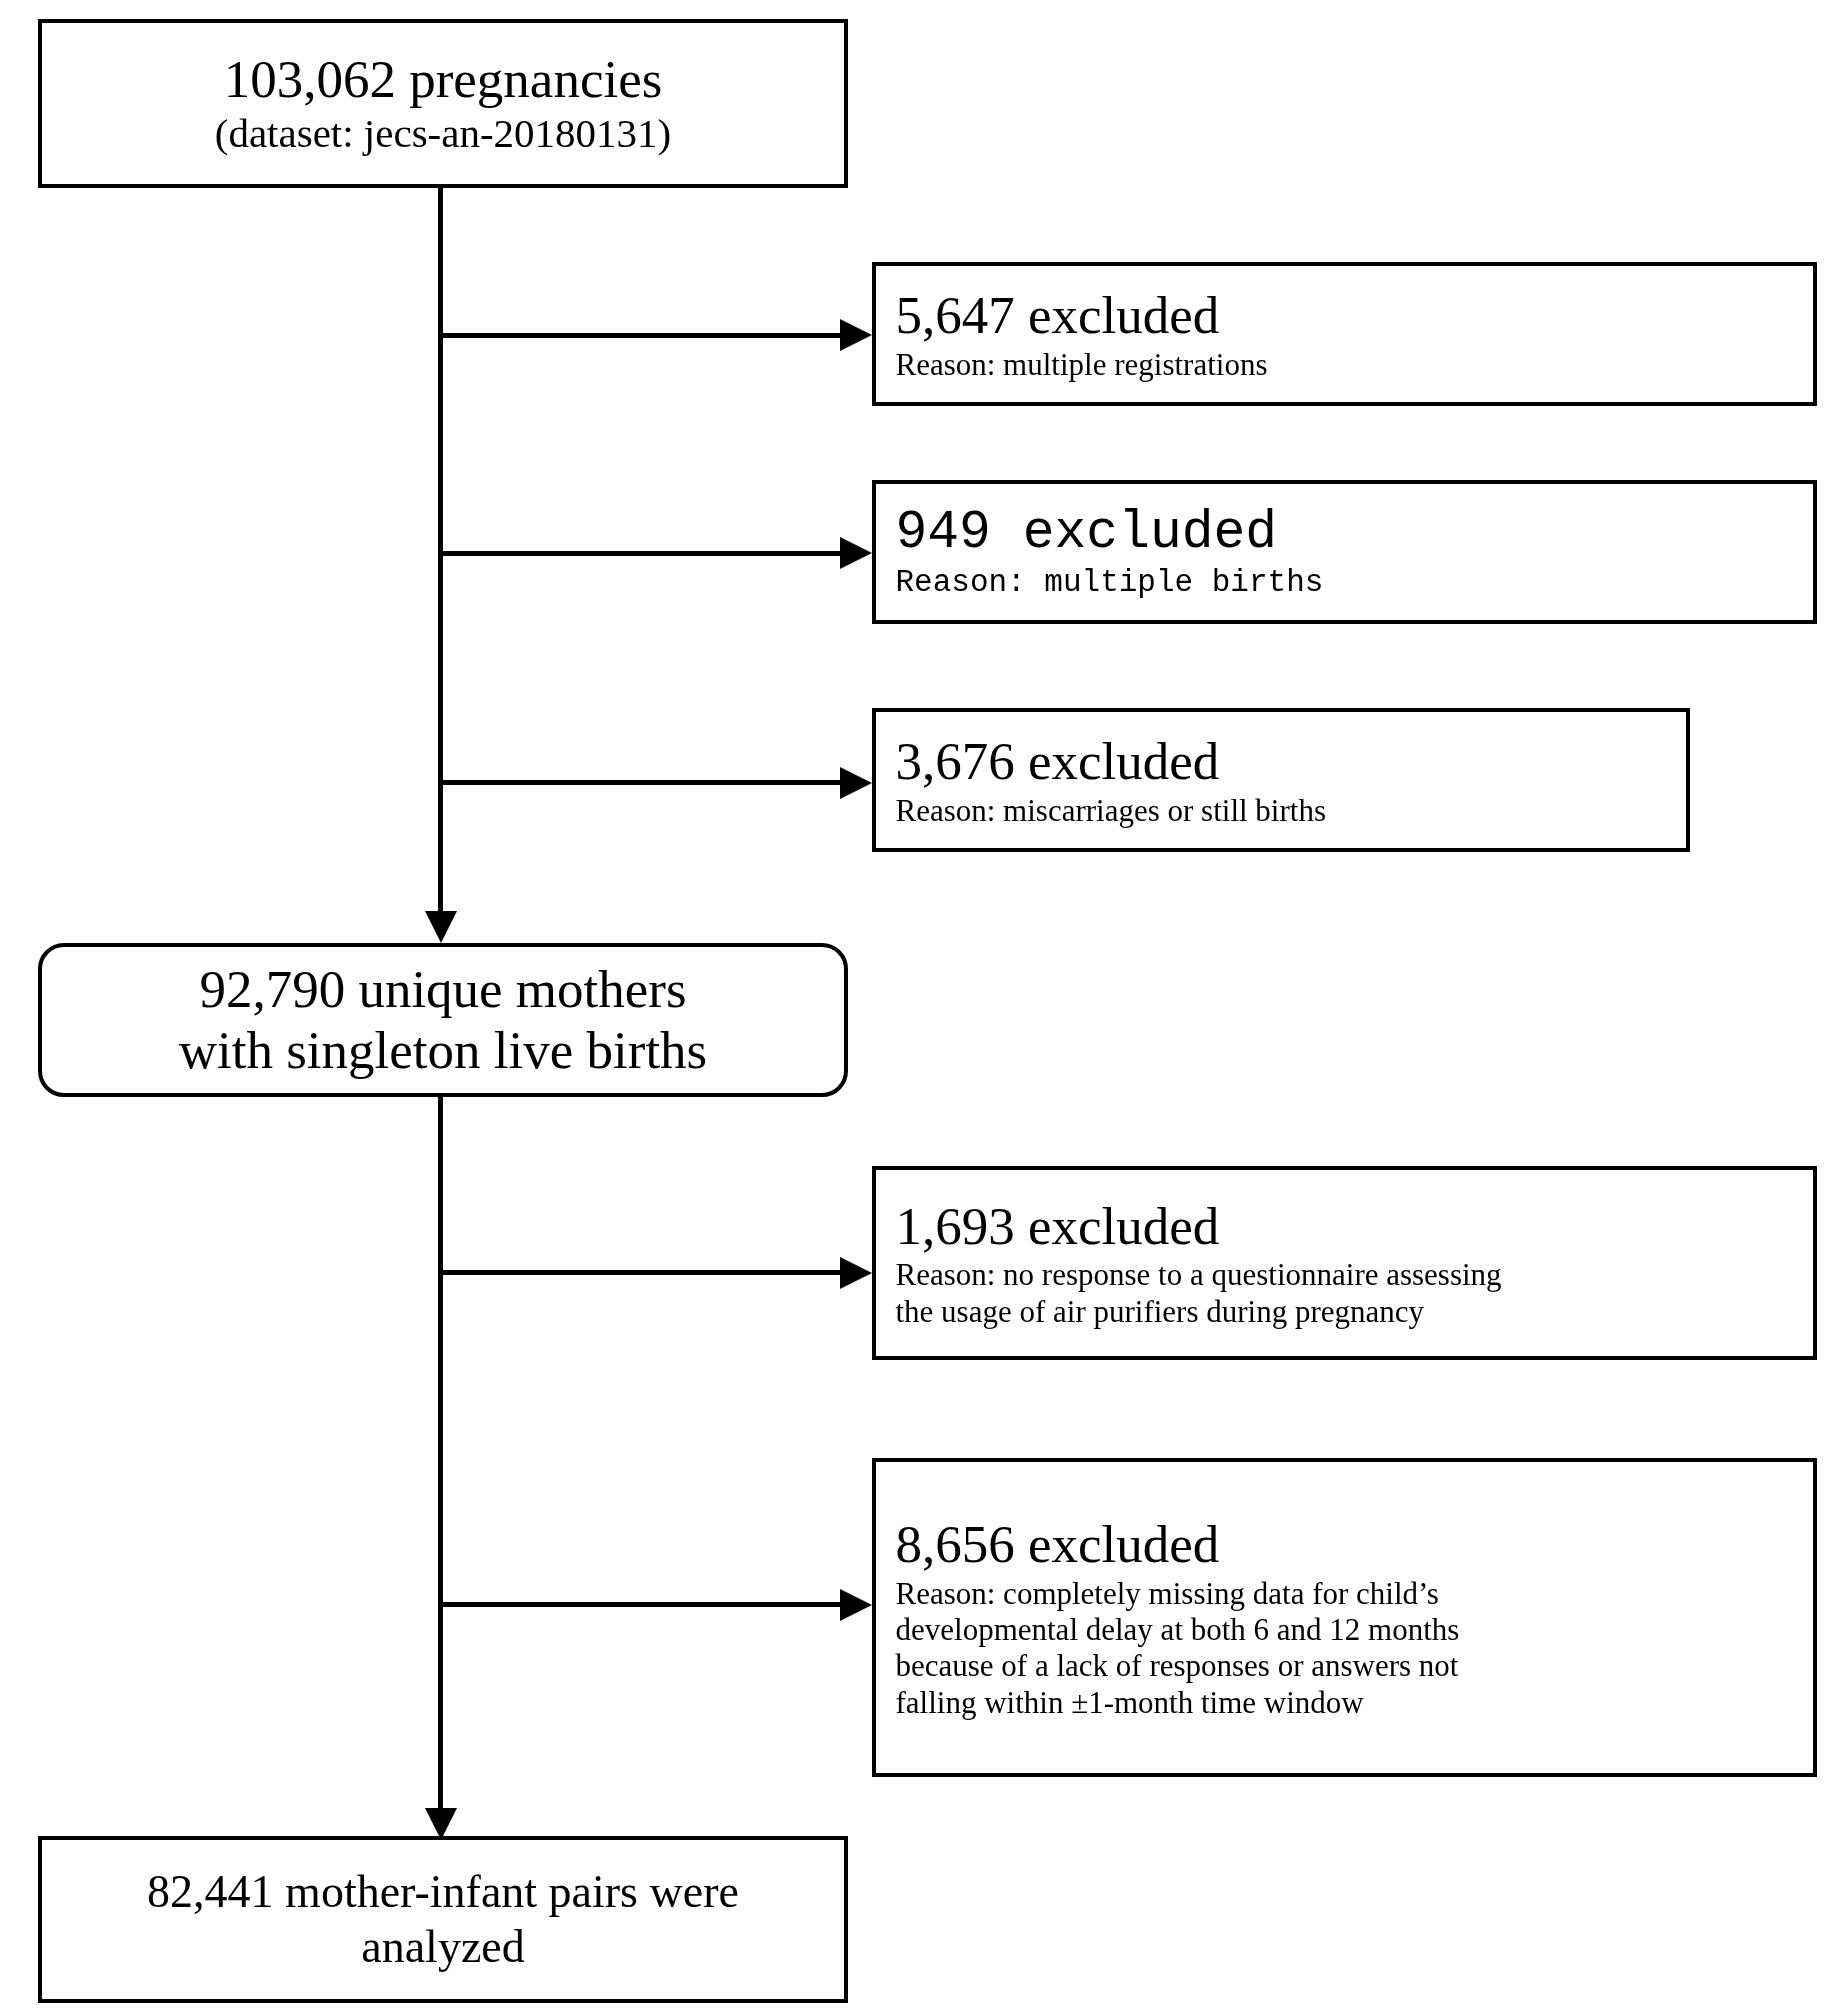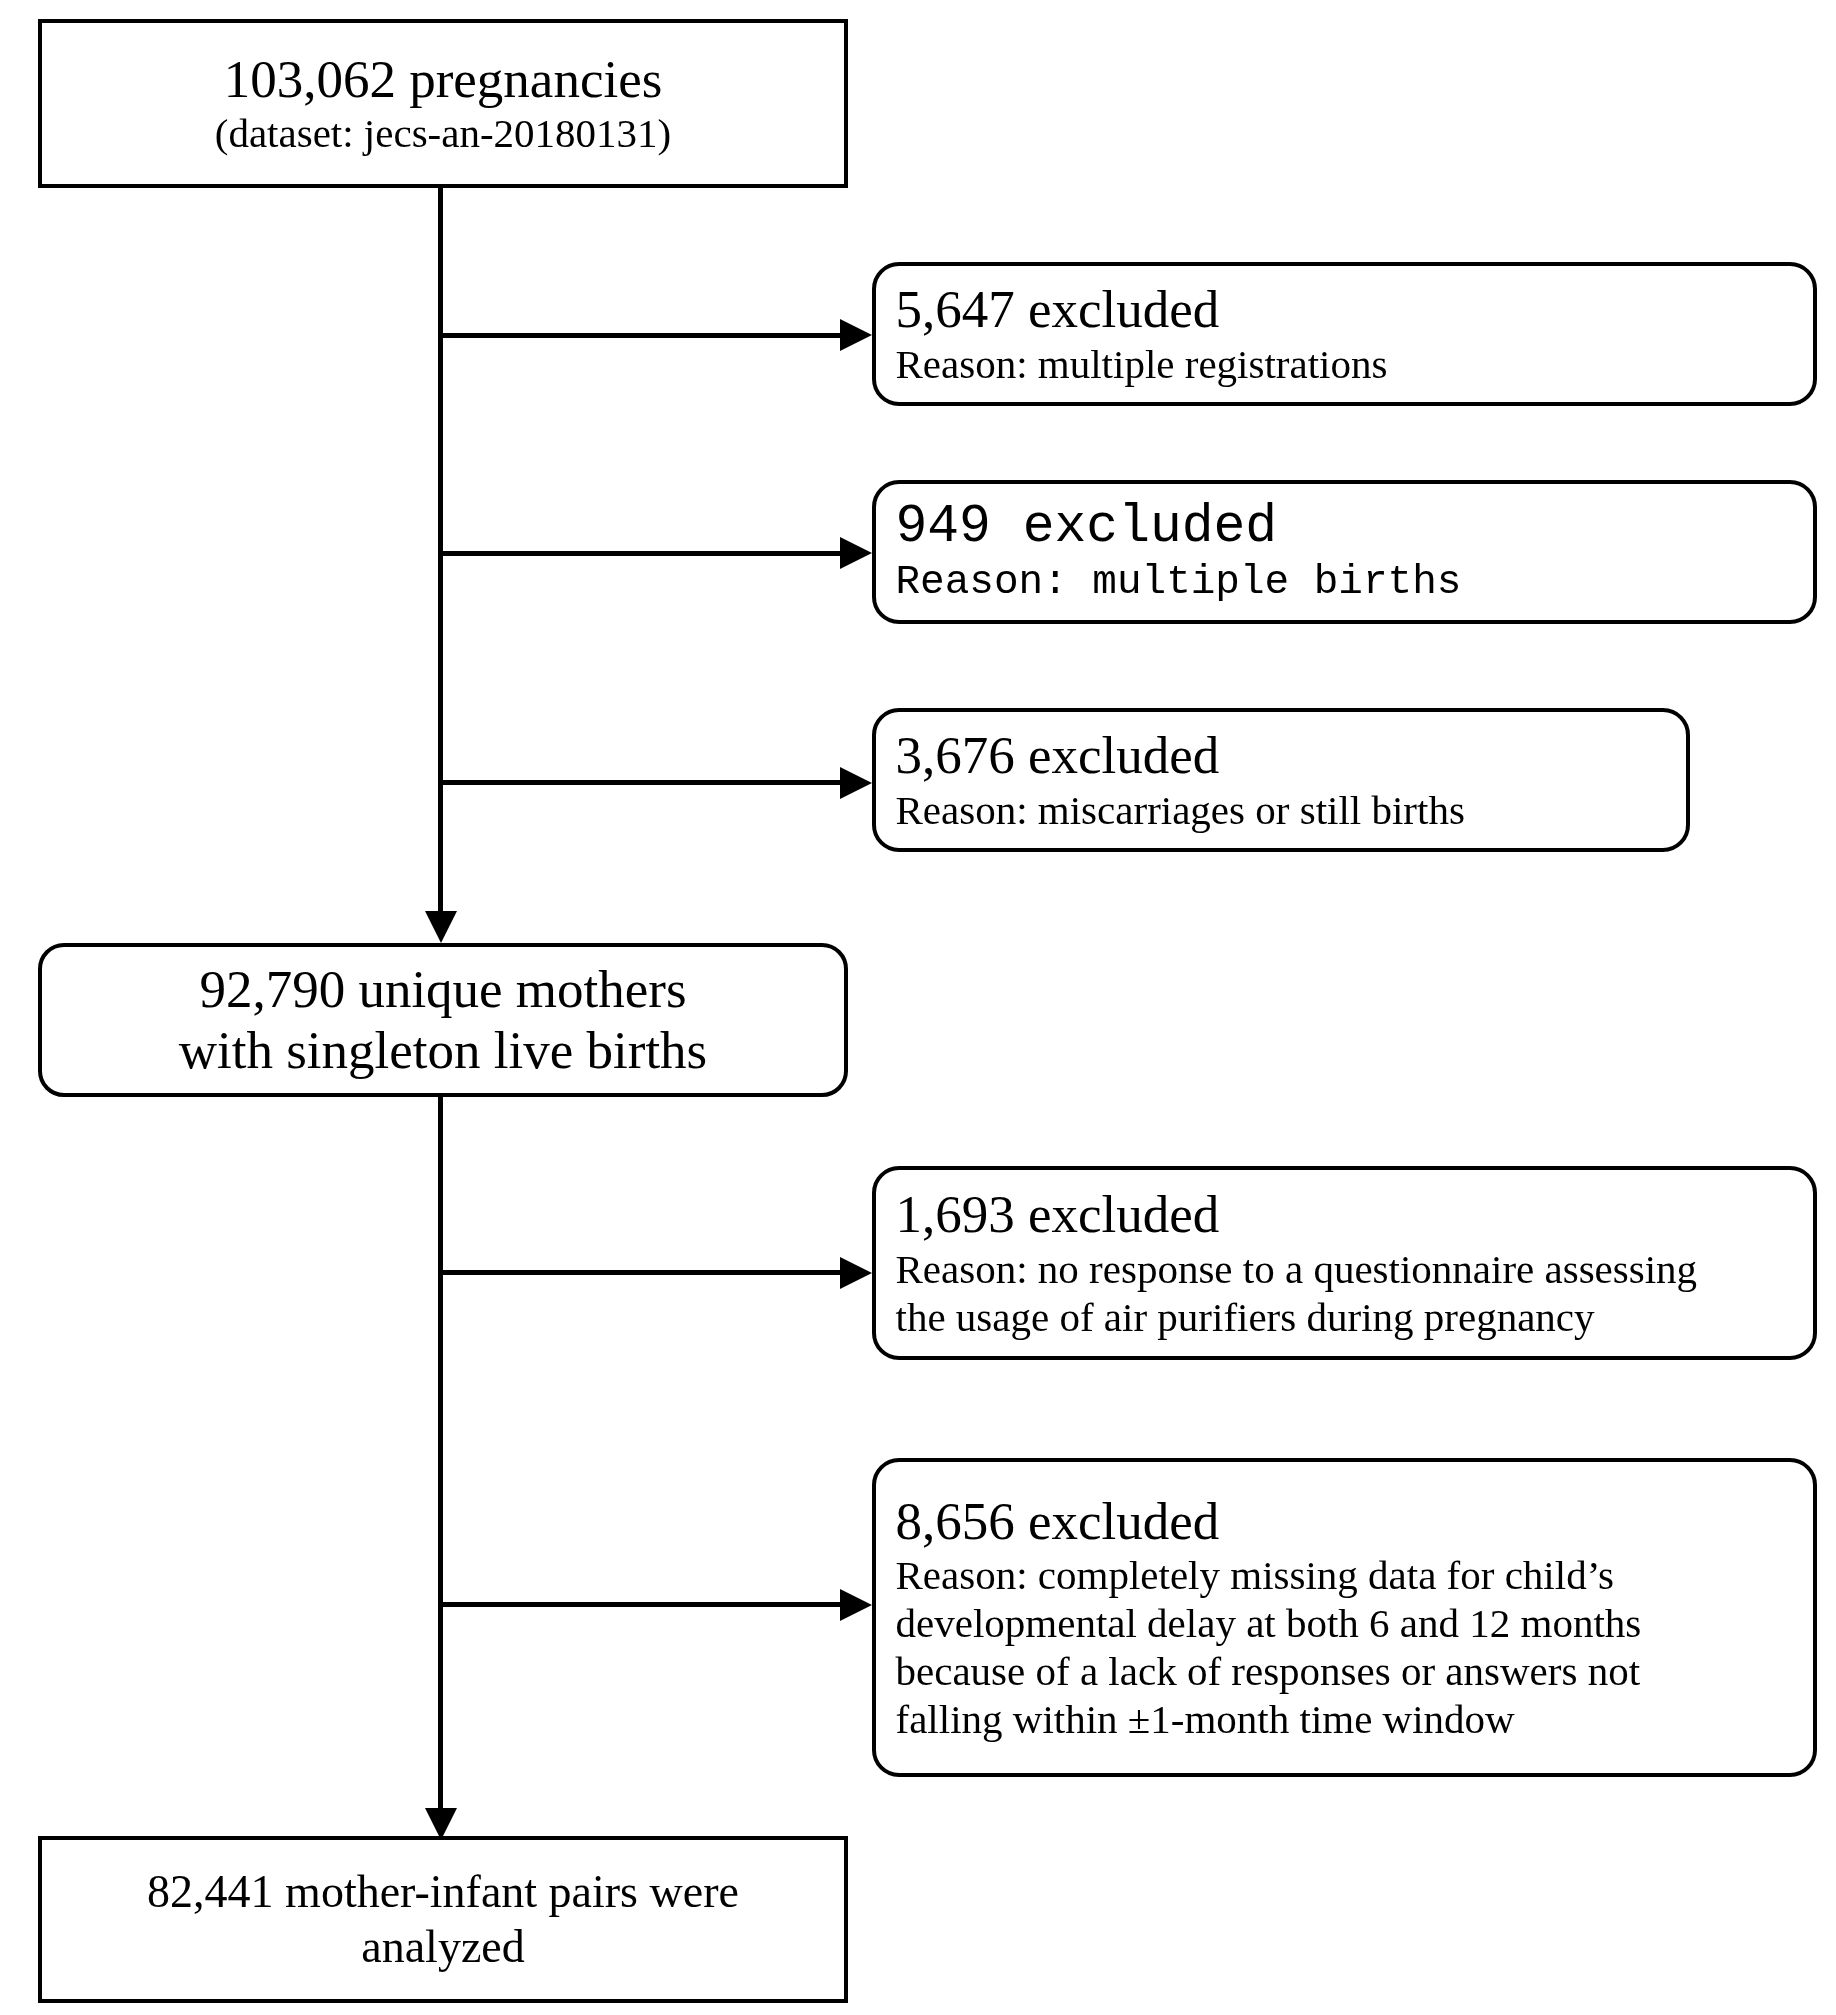--- a/index.html
+++ b/index.html
@@ -26,34 +26,33 @@
     justify-content: center;
   }
   .box-center {
     text-align: center;
   }
   .box-left {
     align-items: flex-start;
     text-align: left;
     padding-left: 19.5px;
     padding-right: 13.5px;
-    border-radius: 27px;
   }
   .line-main {
     font-size: 53px;
     line-height: 1.16;
     white-space: nowrap;
   }
   .line-sub {
     font-size: 41px;
     line-height: 1.16;
     white-space: nowrap;
   }
   .line-reason {
-    font-size: 41px;
+    font-size: 31px;
     line-height: 1.17;
   }
   .line-title {
     font-size: 46px;
     line-height: 1.18;
     white-space: nowrap;
   }
   
   .v-line {
     position: absolute;

